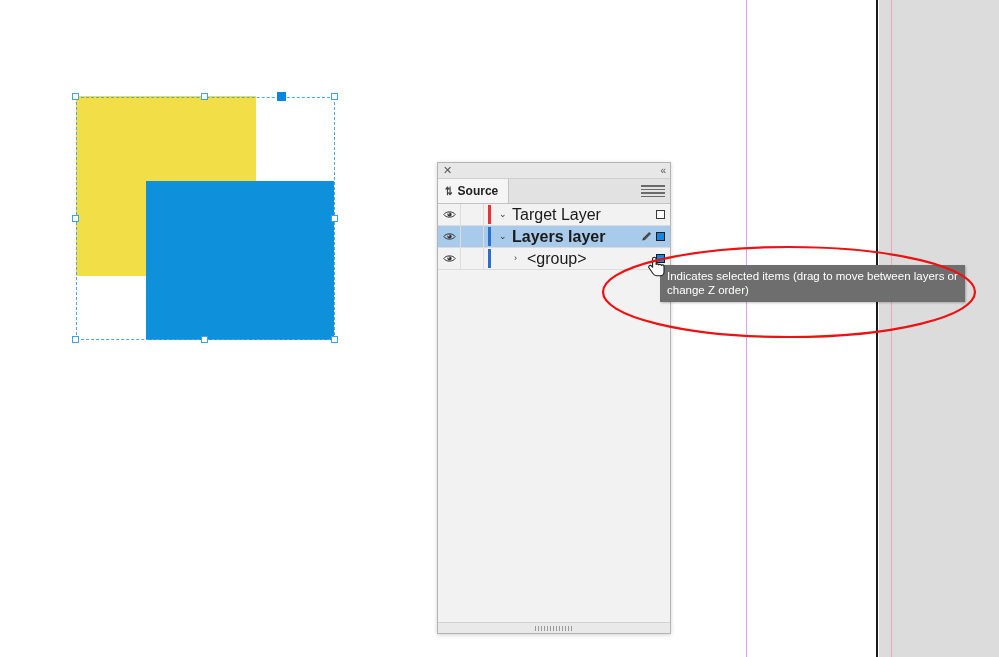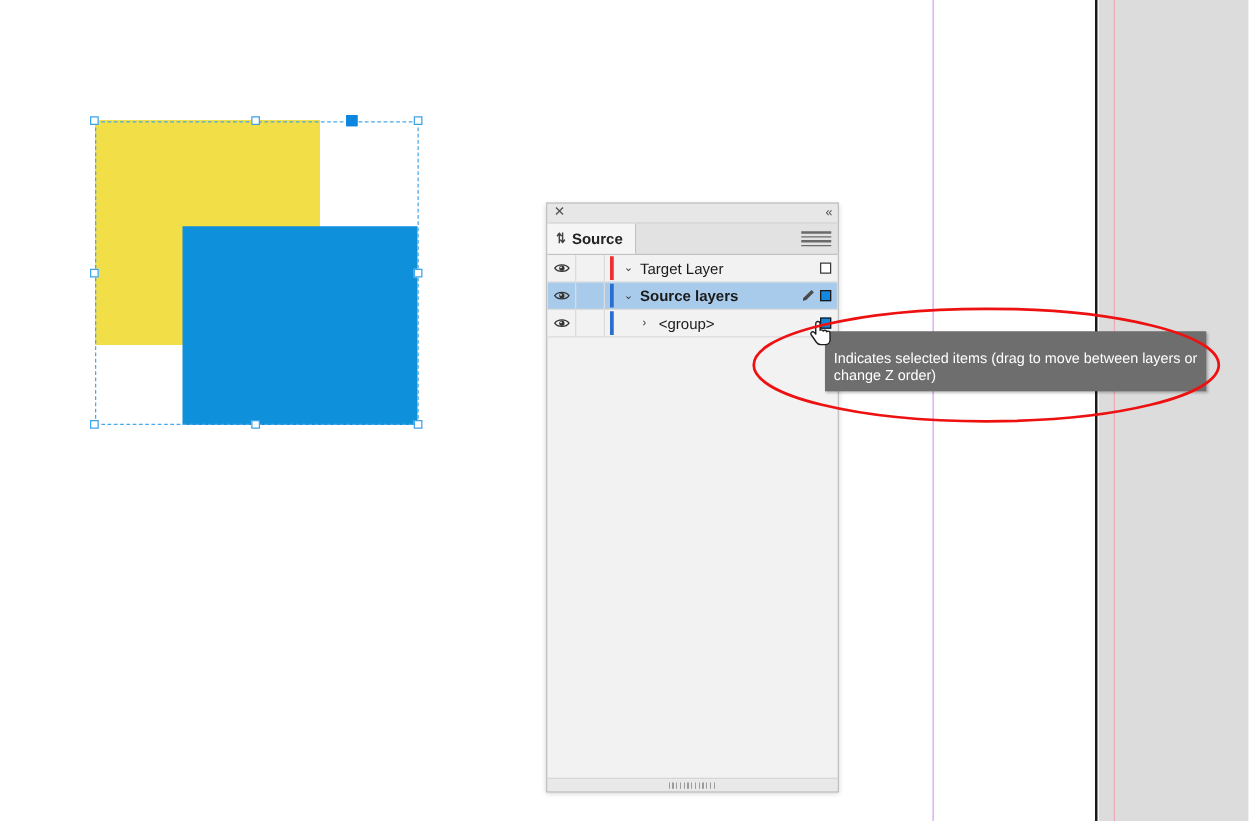--- a/index.html
+++ b/index.html
@@ -218,21 +218,21 @@
   .col-name {
     flex: 1 1 auto;
     display: flex;
     align-items: center;
     gap: 5px;
     padding-left: 5px;
     overflow: hidden;
     white-space: nowrap;
   }
   .col-name.indent { padding-left: 20px; }
-  .row-label { font-size: 12px; }
+  .row-label { font-size: 16px; }
   .row-label.bold { font-weight: bold; }
   .chevron {
     font-size: 9px;
     color: #333;
     display: inline-block;
     width: 8px;
     line-height: 1;
   }
   .col-right {
     width: 38px;
@@ -317,21 +317,21 @@
 
   
   .tooltip {
     position: absolute;
     left: 660px; top: 265px;
     width: 305px;
     background: #6e6e6e;
     color: #ffffff;
     font-size: 11.5px;
     line-height: 14px;
-    padding: 15px 7px 5px 7px;
+    padding: 4px 7px 5px 7px;
     box-sizing: border-box;
     box-shadow: 1px 1px 2px rgba(0,0,0,0.25);
   }
 
   
   .cursor-hand {
     position: absolute;
     left: 648px; top: 256px;
     width: 18px; height: 22px;
   }
@@ -418,21 +418,21 @@
               <circle cx="6.5" cy="4.5" r="2.1" fill="#333"></circle>
               <circle cx="5.8" cy="3.8" r="0.7" fill="#fff"></circle>
             </svg>
           </div>
           <div class="col-lock"></div>
           <div class="col-swatch">
             <span class="swatch-bar" style="background: rgb(42, 111, 208);"></span>
           </div>
           <div class="col-name">
             <span class="chevron">⌄</span>
-            <span class="row-label bold">Source layers</span>
+            <span class="row-label bold">Layers layer</span>
           </div>
           <div class="col-right">
             <span>
               <svg class="pencil-icon" width="11" height="11" viewBox="0 0 11 11">
                 <path d="M8.2 0.9 L10.1 2.8 L4.0 8.9 L1.4 9.6 L2.1 7.0 Z" fill="#4a4a4a"></path>
                 <path d="M1.4 9.6 L2.1 7.0 L3.0 7.9 Z" fill="#2a2a2a"></path>
               </svg>
             </span>
             <span class="mini-square blue"></span>
           </div>

